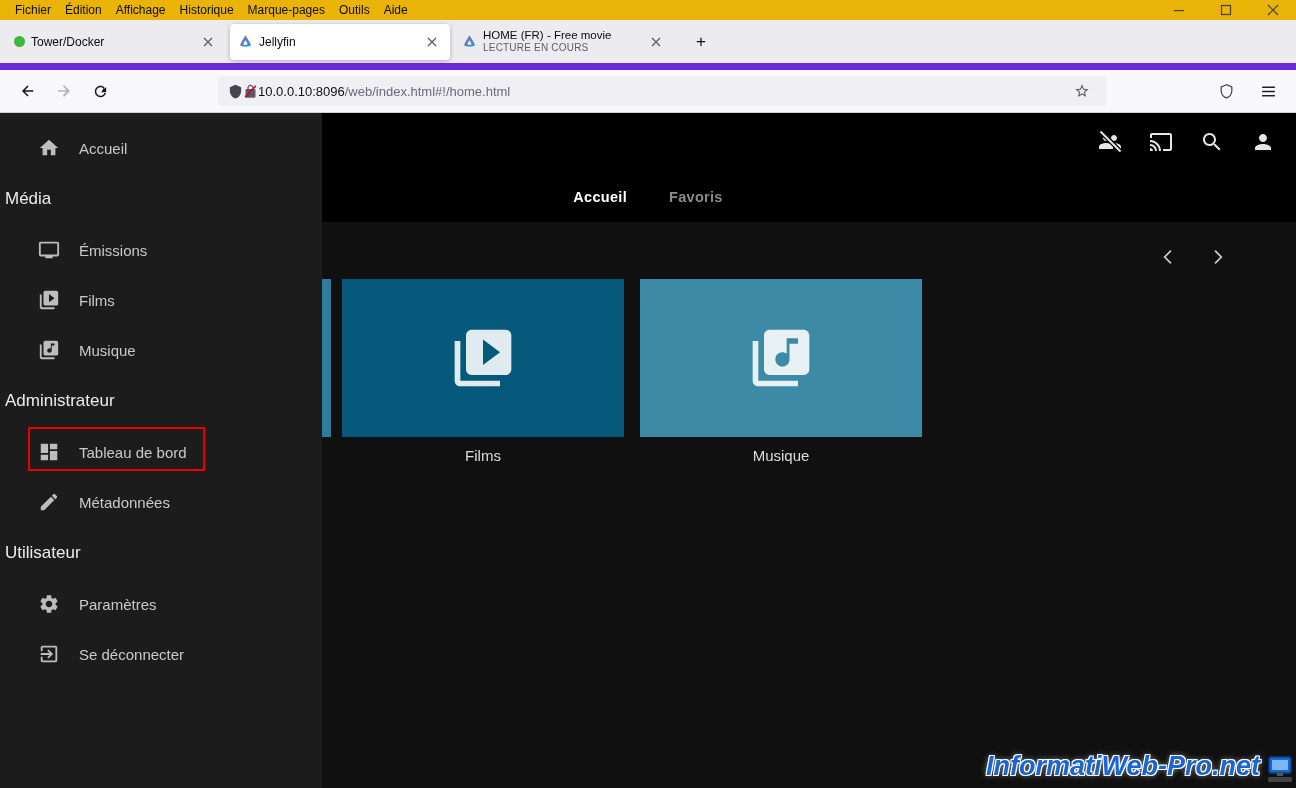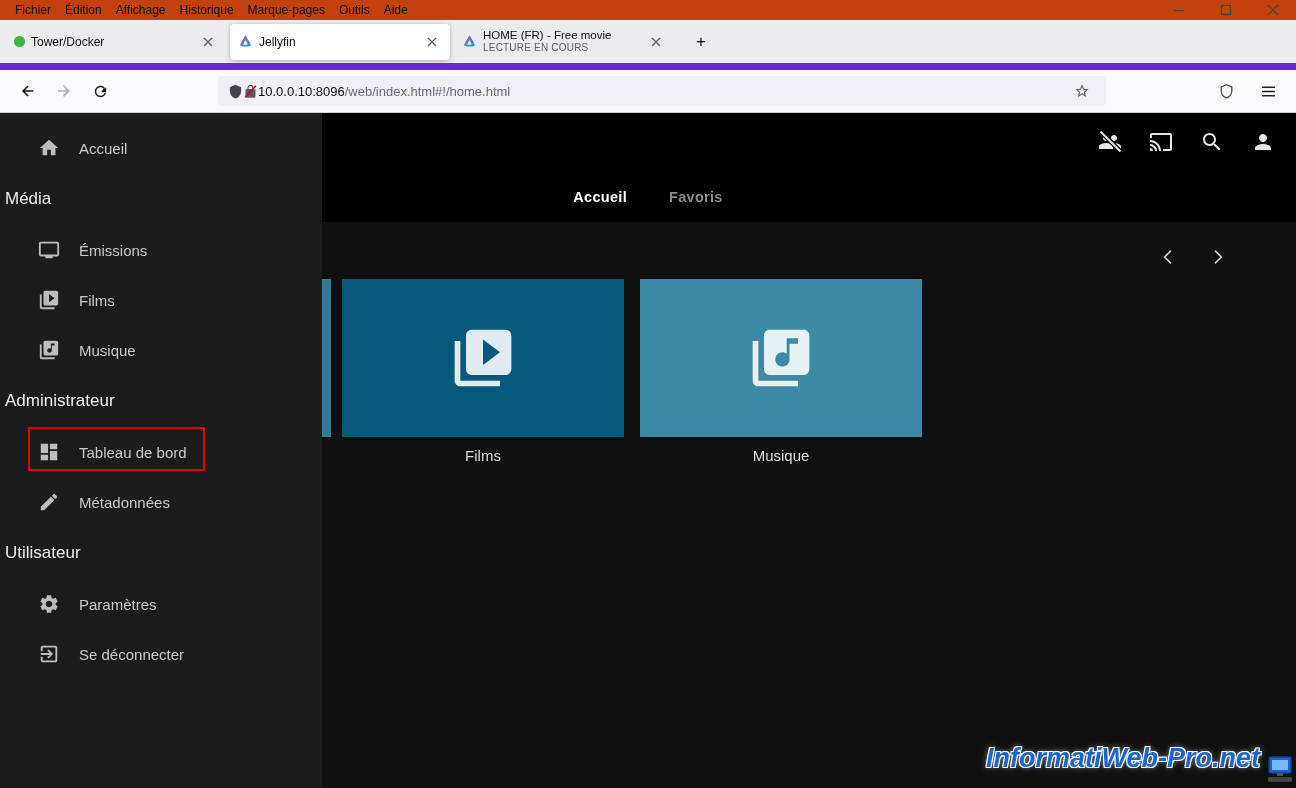--- a/index.html
+++ b/index.html
@@ -1,20 +1,20 @@
 <!DOCTYPE html>
 <html><head>
 <meta charset="utf-8">
 <style>
   *{box-sizing:border-box;margin:0;padding:0;}
   html,body{width:1296px;height:788px;}
   body{position:relative;font-family:"Liberation Sans",sans-serif;overflow:hidden;background:#101010;}
 
   
-  .menubar{height:20px;background:#c2410c;display:flex;align-items:center;padding-left:8px;font-size:12px;color:#0c0c0d;}
+  .menubar{height:20px;background:#eab308;display:flex;align-items:center;padding-left:8px;font-size:12px;color:#0c0c0d;}
   .menu-item{padding:0 7px;cursor:default;white-space:nowrap;}
   .window-controls{margin-left:auto;display:flex;}
   .win-btn{width:47px;height:20px;display:flex;align-items:center;justify-content:center;background:none;border:none;cursor:pointer;}
 
   .tabbar{height:50px;background:#ececef;display:flex;align-items:center;padding:0 6px;border-bottom:7px solid #6d28d9;}
   .tab{width:220px;height:36px;display:flex;align-items:center;padding:0 8px;border-radius:4px;font-size:12px;color:#0c0c0d;margin-right:4px;cursor:default;}
   .tab.active{background:#fff;box-shadow:0 1px 4px rgba(0,0,0,.28);}
   .favicon-dot{width:11px;height:11px;border-radius:50%;flex:0 0 auto;}
   .tab-title{flex:1;white-space:nowrap;overflow:hidden;text-overflow:ellipsis;margin:0 6px;}
   .tab-text2{flex:1;margin:0 6px;overflow:hidden;line-height:1.15;}
@@ -47,21 +47,21 @@
 
   .card{position:absolute;top:166px;height:158px;width:282px;display:flex;align-items:center;justify-content:center;cursor:pointer;}
   #card-films{left:342px;}
   #card-musique{left:640px;}
   .partial-card{position:absolute;top:166px;left:322px;width:9px;height:158px;cursor:pointer;}
   .card svg{width:68px;height:68px;fill:rgba(255,255,255,.88);}
   .card-label{position:absolute;top:334px;width:282px;text-align:center;color:#dcdcdc;font-size:15px;cursor:pointer;}
   #label-films{left:342px;}
   #label-musique{left:640px;}
 
-  .watermark{position:absolute;right:36px;bottom:14px;font-size:27px;font-weight:700;font-style:italic;color:#1866d2;
+  .watermark{position:absolute;right:36px;bottom:6px;font-size:27px;font-weight:700;font-style:italic;color:#1866d2;
     text-shadow:-1px -1px 0 #fff,1px -1px 0 #fff,-1px 1px 0 #fff,1px 1px 0 #fff,0 0 6px rgba(255,255,255,.7);padding-left:40px;}
   .corner-logo{position:absolute;right:2px;bottom:3px;width:28px;height:30px;}
 
   
   .sidebar{position:absolute;top:113px;left:0;width:322px;height:675px;background:#1c1c1c;padding-top:10px;z-index:5;}
   .side-item{height:50px;display:flex;align-items:center;padding-left:38px;gap:19px;color:#c9c9c9;font-size:15px;cursor:pointer;}
   .side-item svg{width:22px;height:22px;fill:#bdbdbd;flex:0 0 auto;}
   .side-header{height:52px;display:flex;align-items:center;padding-left:5px;color:#ececec;font-size:17px;font-weight:500;}
   .red-box{position:absolute;left:28px;top:314px;width:177px;height:44px;border:2px solid #e80000;pointer-events:none;}
 </style>

